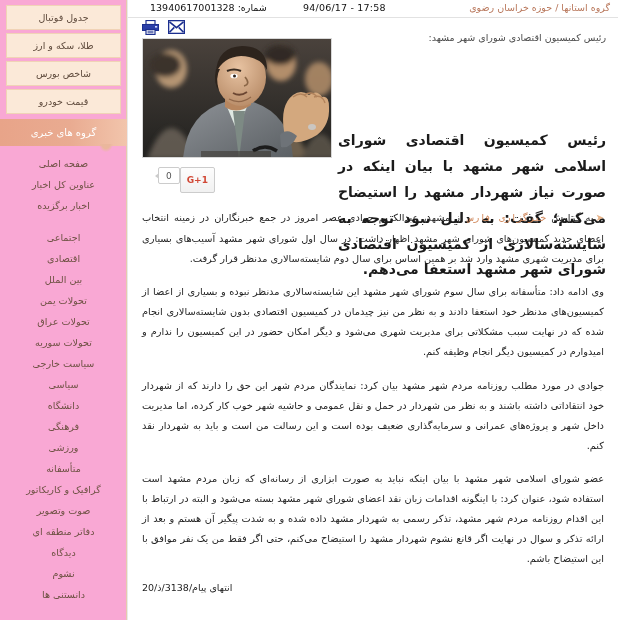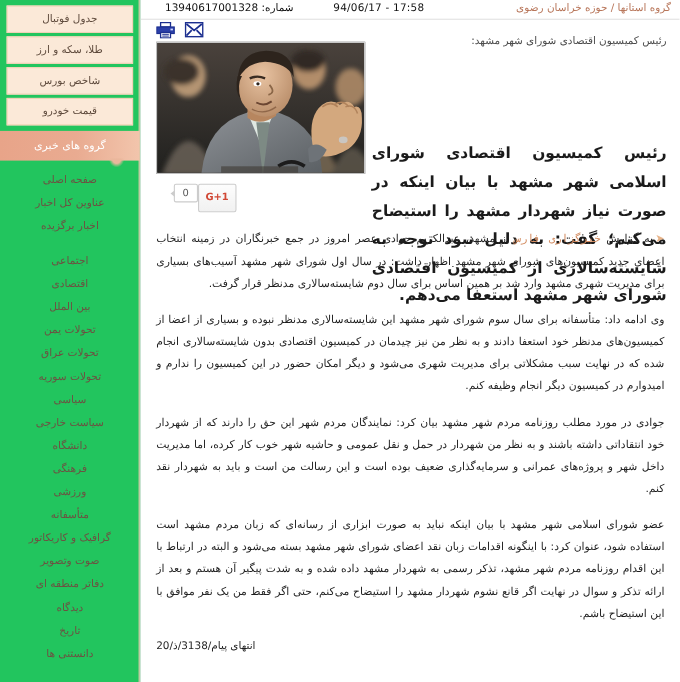--- a/index.html
+++ b/index.html
@@ -214,21 +214,21 @@
     font-size: 9.5px;
     color: #1e1e1e;
     text-align: left;
     direction: ltr;
   }
 
   
   .sidebar {
     width: 128px;
     height: 620px;
-    background: #22c55e;
+    background: #f9a8d4;
     border-right: 1px solid #e9e9e9;
     position: relative;
     direction: rtl;
     padding-top: 5px;
   }
   .sidebar::before {
     content: "";
     position: absolute;
     right: 0; top: 0; bottom: 0;
     width: 1px;
@@ -417,28 +417,28 @@
       <div class="side-link">صفحه اصلی</div>
       <div class="side-link">عناوین کل اخبار</div>
       <div class="side-link">اخبار برگزیده</div>
       <div class="side-gap"></div>
       <div class="side-link">اجتماعی</div>
       <div class="side-link">اقتصادی</div>
       <div class="side-link">بین الملل</div>
       <div class="side-link">تحولات یمن</div>
       <div class="side-link">تحولات عراق</div>
       <div class="side-link">تحولات سوریه</div>
+      <div class="side-link">سیاست خارجی</div>
       <div class="side-link">سیاسی</div>
-      <div class="side-link">سیاست خارجی</div>
       <div class="side-link">دانشگاه</div>
       <div class="side-link">فرهنگی</div>
       <div class="side-link">ورزشی</div>
       <div class="side-link">متأسفانه</div>
       <div class="side-link">گرافیک و کاریکاتور</div>
       <div class="side-link">صوت وتصویر</div>
       <div class="side-link">دفاتر منطقه ای</div>
       <div class="side-link">دیدگاه</div>
-      <div class="side-link">تاریخ</div>
+      <div class="side-link">نشوم</div>
       <div class="side-link">دانستنی ها</div>
     </div>
   </div>
 
 </div>
 
 </body></html>

